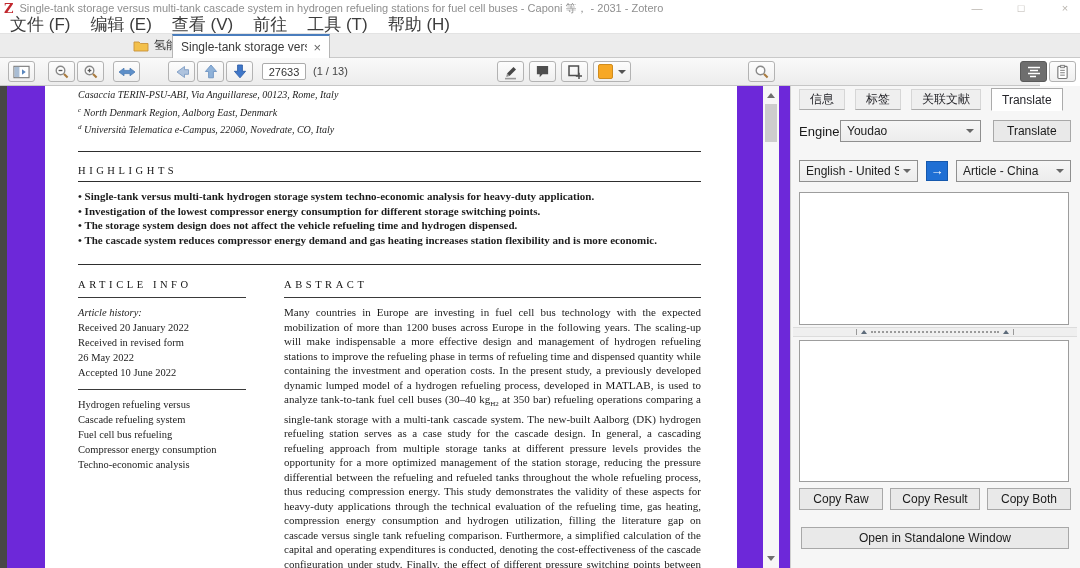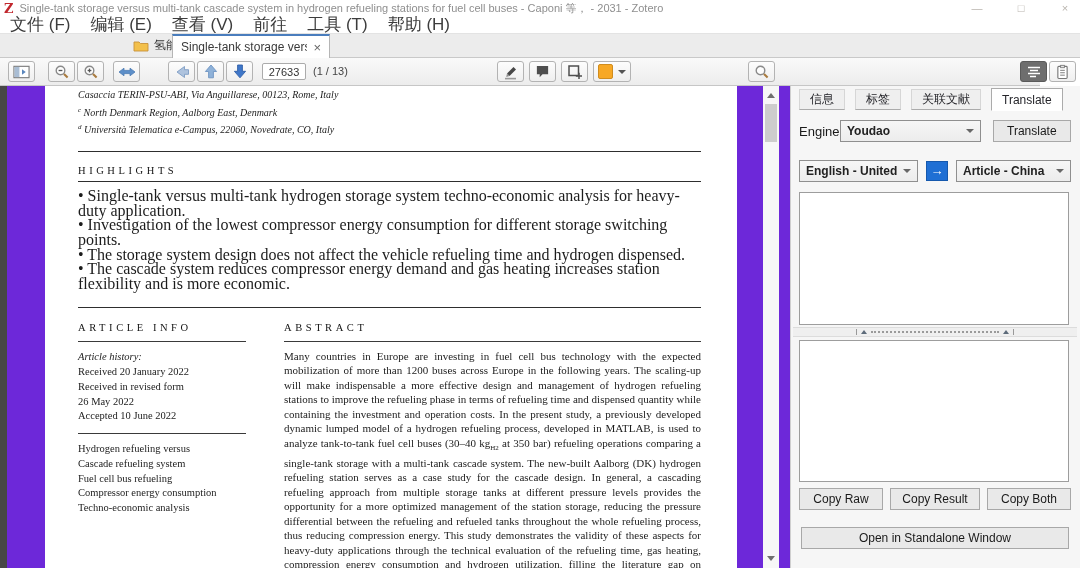--- a/index.html
+++ b/index.html
@@ -32,21 +32,21 @@
   .content{position:absolute;left:0;top:86px;width:1080px;height:482px;overflow:hidden;}
   .pdf-area{position:absolute;left:0;top:0;width:790px;height:482px;background:#6d28d9;overflow:hidden;}
   .dark-strip{position:absolute;left:0;top:0;width:7px;height:482px;background:#474747;}
   .page{position:absolute;left:45px;top:0;width:692px;height:482px;background:#fff;overflow:hidden;}
   .page-inner{padding:2px 36px 0 33px;font-family:"Liberation Serif",serif;color:#1c1c1c;}
   .affil{font-style:italic;font-size:10px;line-height:14.5px;}
   .affil sup{font-size:7px;font-style:italic;}
   .rule{border:none;border-top:1px solid #2e2e2e;margin:0;}
   .sec-head{font-size:10.5px;letter-spacing:0.34em;color:#141414;}
   .hl-title{margin-top:13px;}
-  .bullets{margin:7px 0 16px 0;padding:0;list-style:none;font-size:16px;line-height:14.6px;}
+  .bullets{margin:7px 0 16px 0;padding:0;list-style:none;font-size:11px;line-height:14.6px;font-weight:bold;}
   .bullets li:before{content:"\2022  ";}
   .cols{display:flex;margin-top:13px;}
   .col-left{width:168px;margin-right:38px;flex:none;font-size:10.5px;line-height:14.8px;}
   .col-right{flex:1;font-size:11px;line-height:14.5px;}
   .ital{font-style:italic;}
   .abstract-p{margin:7px 0 0 0;text-align:justify;}
   .abstract-p sub{font-size:7px;}
   .mini-rule{border:none;border-top:1px solid #3a3a3a;margin:0;}
 
   .pdf-scrollbar{position:absolute;right:11px;top:0;width:16px;height:482px;background:#f7f7f7;}
@@ -56,21 +56,21 @@
   .sb-thumb{position:absolute;left:2px;top:18px;width:12px;height:38px;background:#cdcdcd;}
 
   .panel{position:absolute;left:790px;top:0;width:290px;height:482px;background:#f6f6f6;border-left:1px solid #cfcfcf;box-sizing:border-box;}
   .ptabs{position:absolute;left:8px;top:2px;height:23px;display:flex;align-items:center;gap:8px;}
   .ptab{height:21px;padding:0 10px;display:flex;align-items:center;font-size:12px;color:#26262b;background:#efefef;border:1px solid #d6d6d6;border-bottom:1px solid #ababab;margin-right:2px;box-sizing:border-box;}
   .ptab.active{height:23px;background:#fff;border:1px solid #ababab;border-bottom:1px solid #fff;}
 
   .engine-row{position:absolute;left:8px;top:34px;width:272px;height:22px;display:flex;align-items:center;}
   .engine-label{font-size:13px;color:#1a1a1a;width:44px;}
   .select{height:22px;border:1px solid #8f8f8f;background:linear-gradient(#f6f6f6,#ececec);display:flex;align-items:center;font-size:12px;color:#222;padding:0 6px;box-sizing:border-box;}
-  .select .sel-label{flex:1;white-space:nowrap;overflow:hidden;font-weight:bold;}
+  .select .sel-label{flex:1;white-space:nowrap;overflow:hidden;}
   .select .chev{width:0;height:0;border-left:4px solid transparent;border-right:4px solid transparent;border-top:4px solid #676767;margin-left:4px;}
   .sel-engine{width:150px;margin-right:12px;}
   .btn{height:22px;border:1px solid #a8a8a8;background:#e9e9e9;font-size:12px;color:#1a1a1a;display:flex;align-items:center;justify-content:center;box-sizing:border-box;}
   .btn-translate{width:84px;margin-left:auto;}
 
   .lang-row{position:absolute;left:8px;top:74px;width:272px;height:22px;display:flex;align-items:center;justify-content:space-between;}
   .sel-src{width:119px;}
   .sel-tgt{width:115px;}
   .arrow-btn{width:22px;height:20px;background:#1f6fd4;border:1px solid #1558ad;color:#fff;font-size:13px;line-height:18px;text-align:center;box-sizing:border-box;}
 

